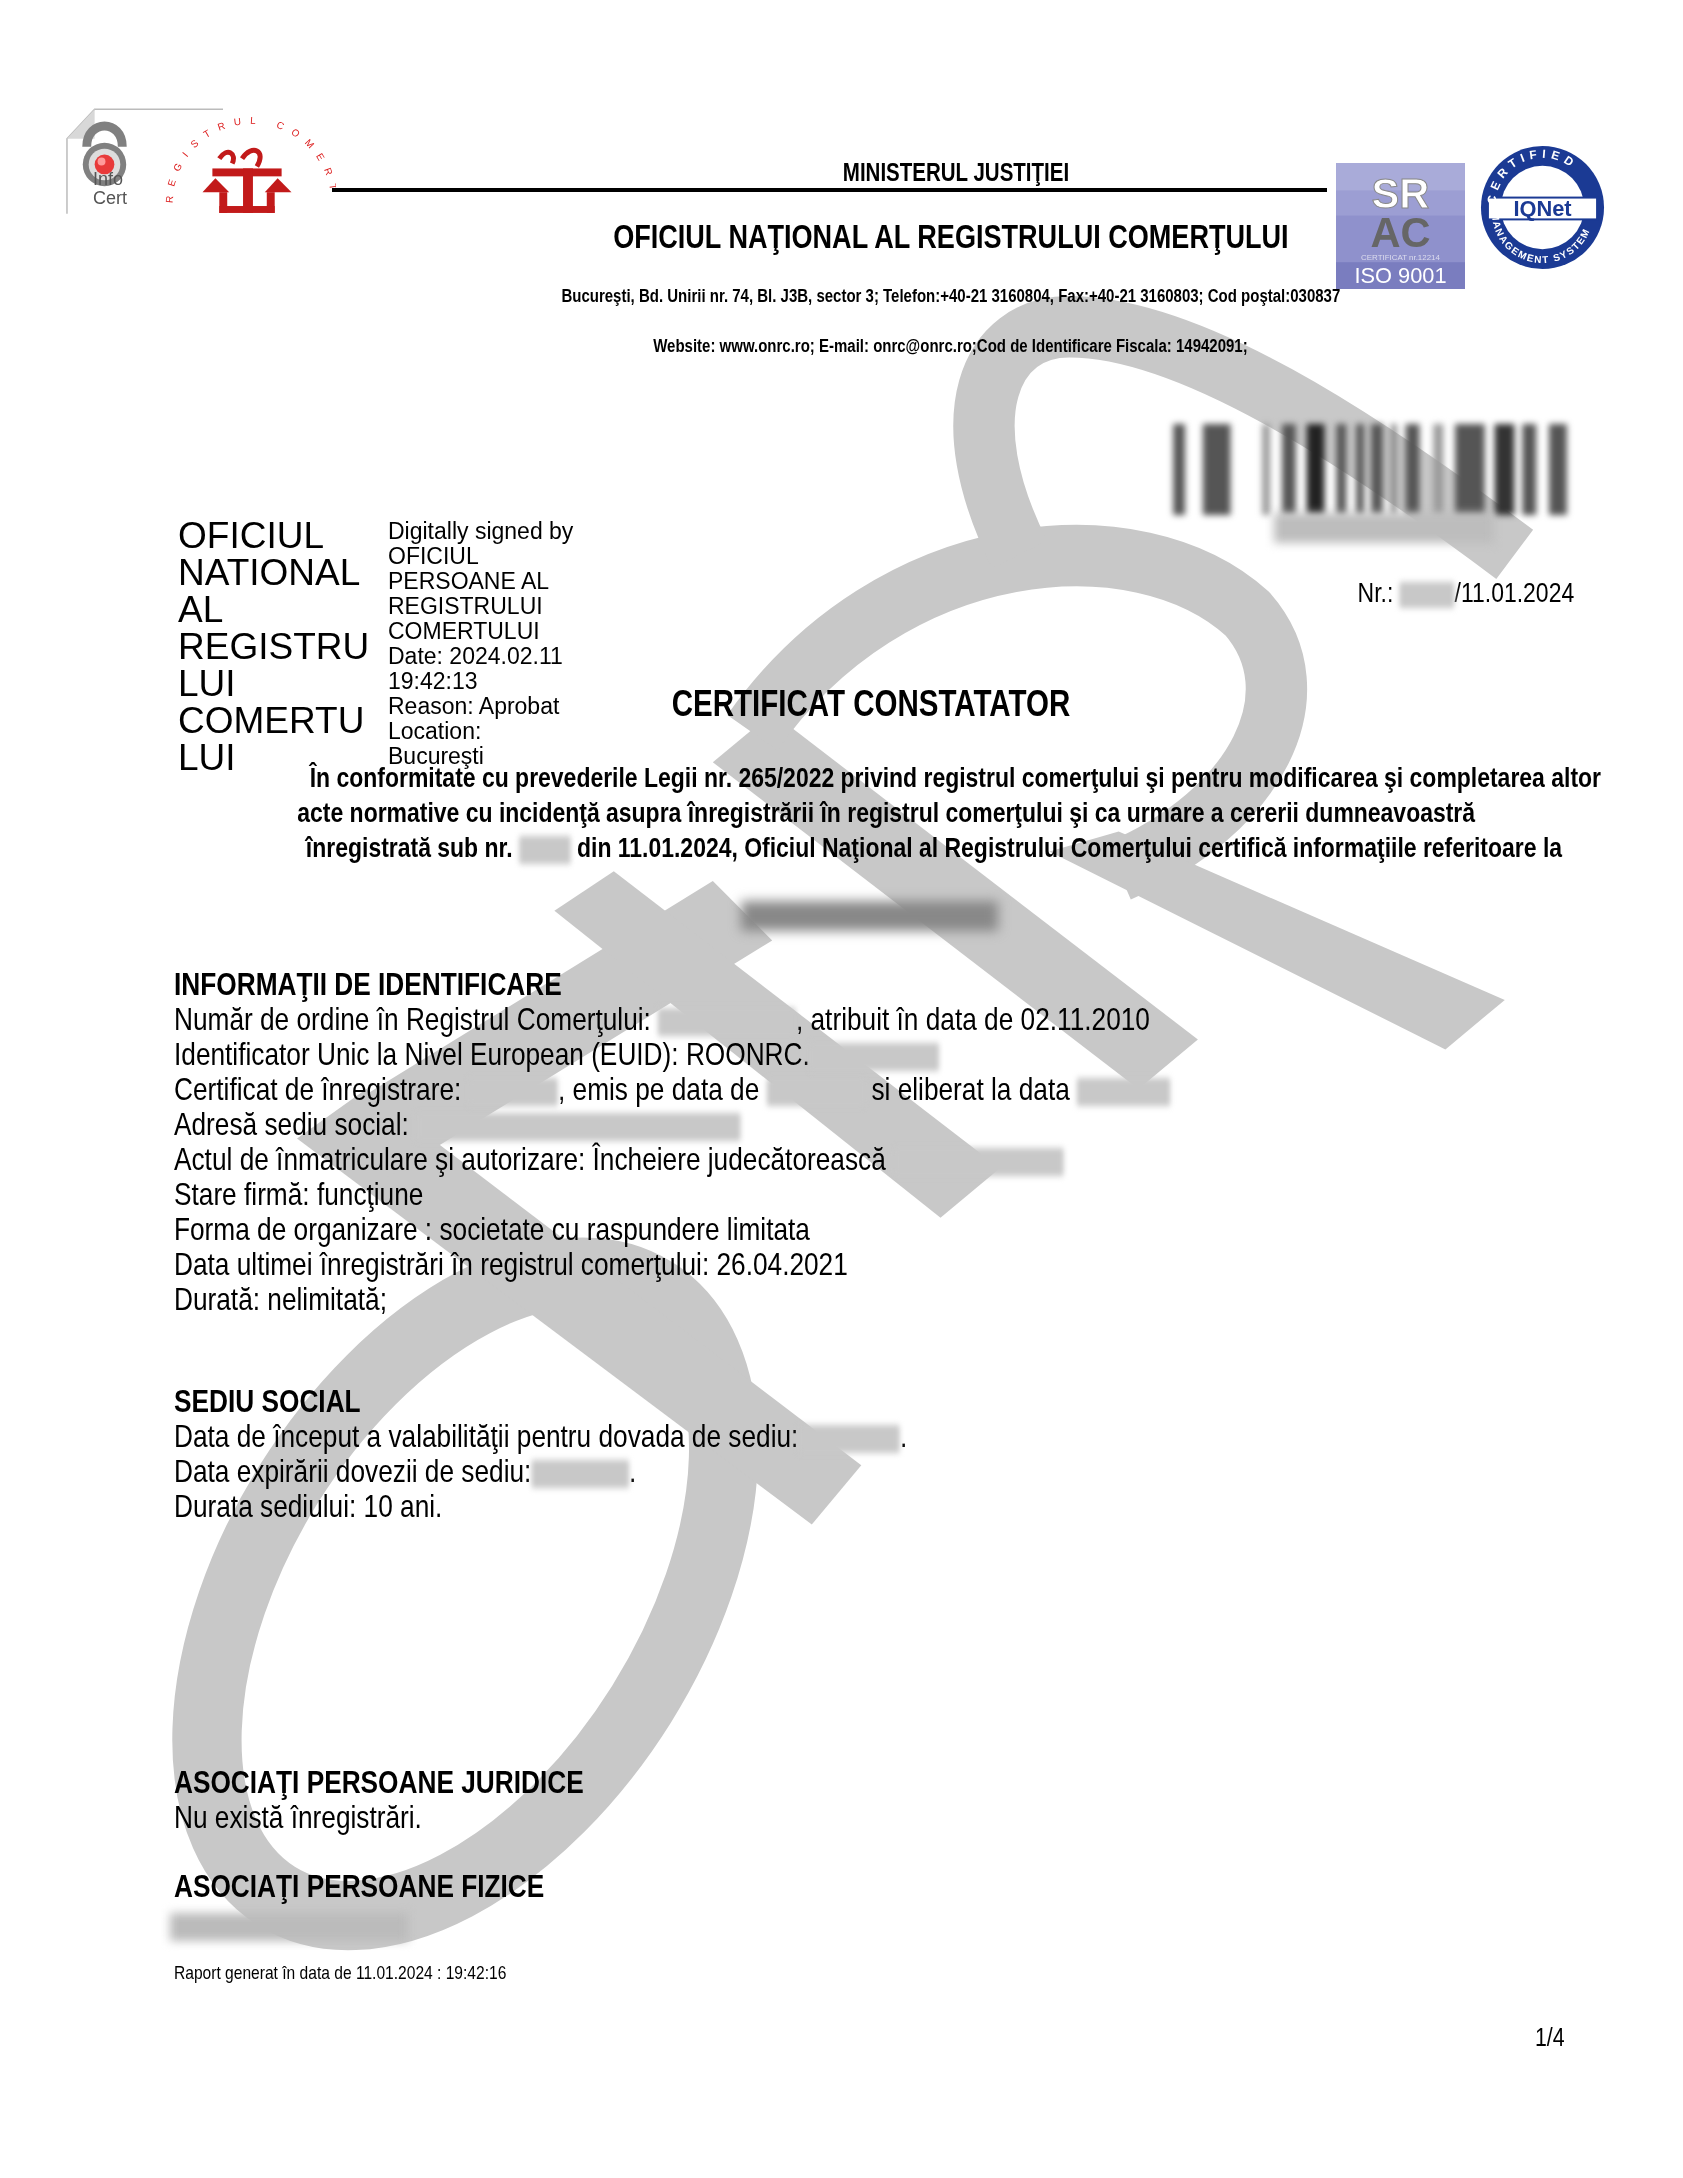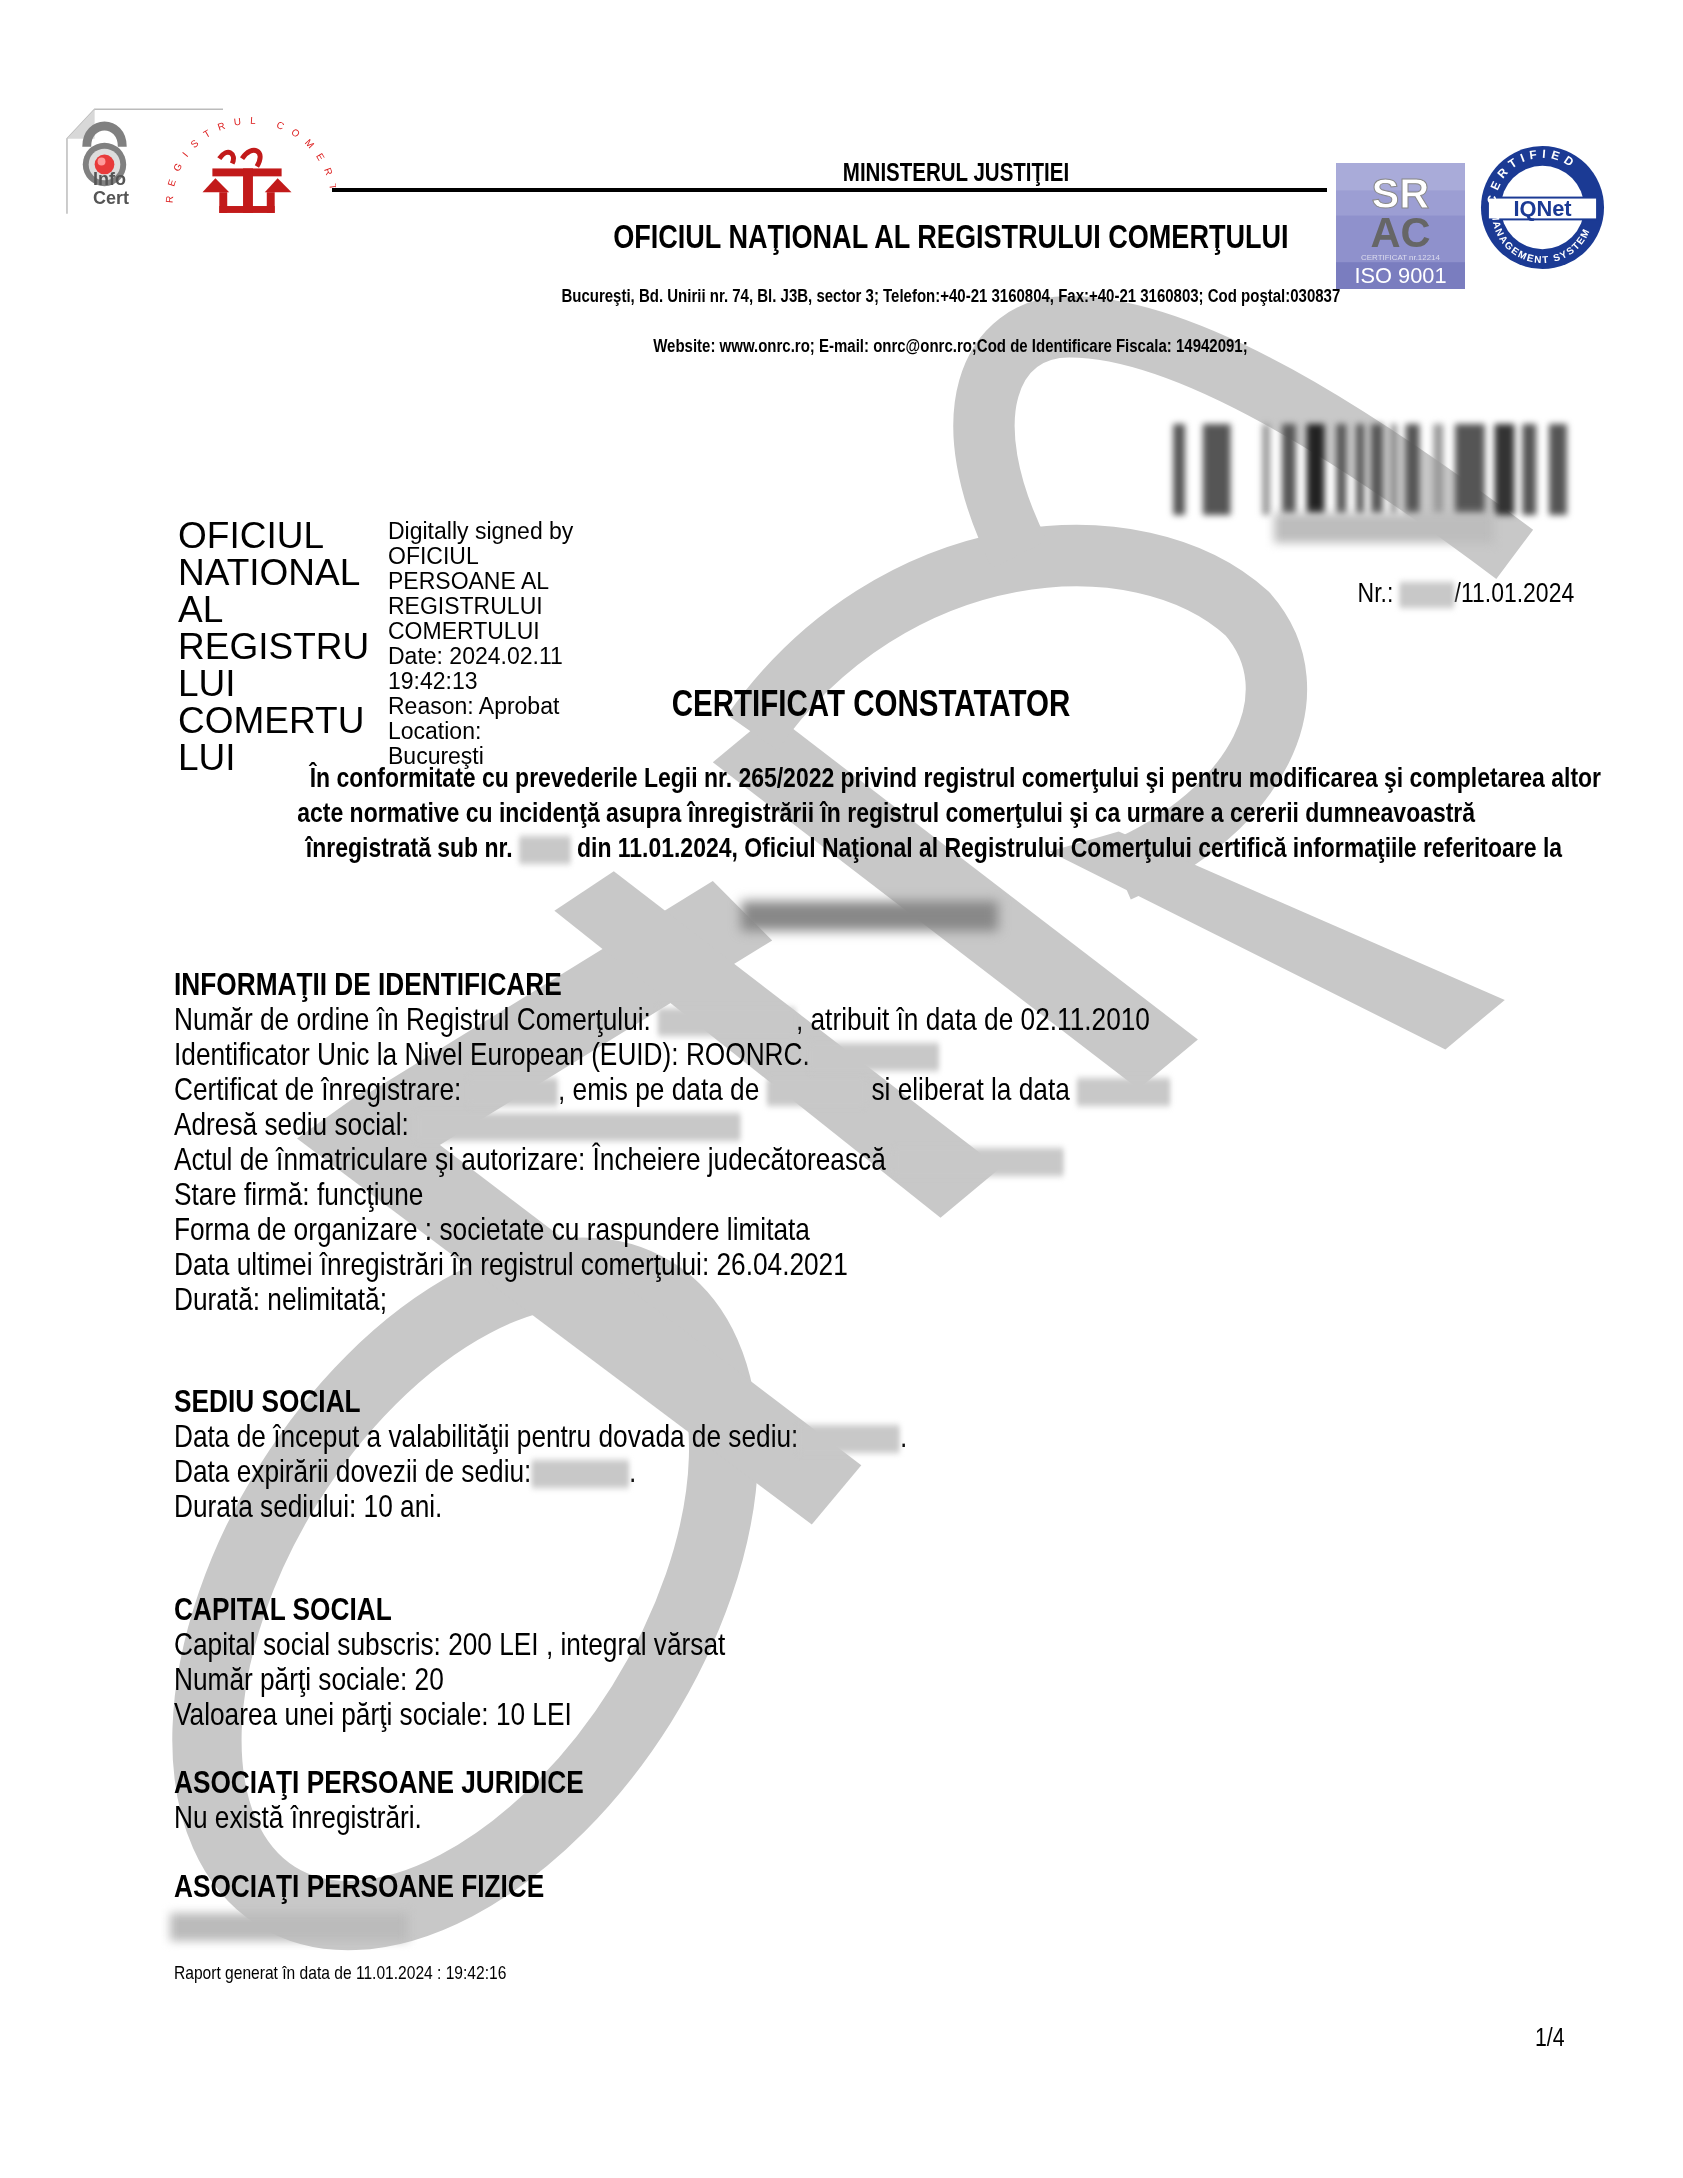--- a/index.html
+++ b/index.html
@@ -47,21 +47,21 @@
   <div class="logo-box" style="left:65px;top:107px;width:158px;height:109px;">
     <svg width="158" height="109" viewBox="0 0 160 110">
       <polyline points="2,108 2,32 30,2 160,2" fill="none" stroke="#bbb" stroke-width="1.5"></polyline>
       <polygon points="2,32 30,2 30,32" fill="#d8d8d8"></polygon>
       <path d="M22,40 C22,12 58,12 58,40" fill="none" stroke="#808080" stroke-width="9"></path>
       <circle cx="40" cy="58" r="22" fill="#808080"></circle>
       <circle cx="40" cy="58" r="16" fill="#ddd"></circle>
       <circle cx="40" cy="58" r="10" fill="#e83a3a"></circle>
       <circle cx="37" cy="55" r="4" fill="#ff9a9a"></circle>
     </svg>
-    <div class="abs" style="left:28px;top:63px;font-weight:bold;font-size:18px;color:#555;line-height:19px;">
+    <div class="abs" style="left:28px;top:63px;font-weight:normal;font-size:18px;color:#555;line-height:19px;">
       <div>Info</div>
       <div>Cert</div>
     </div>
   </div>
 
   <div class="logo-box" style="left:158px;top:109px;width:178px;height:109px;">
     <svg width="178" height="109" viewBox="0 0 180 110">
       <defs>
           <path id="arcp" d="M15,95 A80,80 0 0 1 175,95"></path>
         </defs>
@@ -226,26 +226,20 @@
     <div class="line h"><span class="squeeze-l">SEDIU SOCIAL</span></div>
     <div class="line"><span class="squeeze-l">
       <span>Data de început a valabilităţii pentru dovada de sediu:</span><span class="blur" style="width:124px;height:28px;"></span>.
     </span></div>
     <div class="line"><span class="squeeze-l">
       <span>Data expirării dovezii de sediu:</span><span class="blur" style="width:119px;height:28px;"></span>.
     </span></div>
     <div class="line"><span class="squeeze-l">Durata sediului: 10 ani.</span></div>
   </div>
 
-  <div class="section" style="top:1592px;">
-    <div class="line h"><span class="squeeze-l">CAPITAL SOCIAL</span></div>
-    <div class="line"><span class="squeeze-l">Capital social subscris: 200 LEI , integral vărsat</span></div>
-    <div class="line"><span class="squeeze-l">Număr părţi sociale: 20</span></div>
-    <div class="line"><span class="squeeze-l">Valoarea unei părţi sociale: 10 LEI</span></div>
-  </div>
 
   <div class="section" style="top:1765px;">
     <div class="line h"><span class="squeeze-l">ASOCIAŢI PERSOANE JURIDICE</span></div>
     <div class="line"><span class="squeeze-l">Nu există înregistrări.</span></div>
   </div>
 
   <div class="section" style="top:1869px;">
     <div class="line h"><span class="squeeze-l">ASOCIAŢI PERSOANE FIZICE</span></div>
   </div>
   <div class="abs" style="left:170px;top:1913px;width:238px;height:28px;background:#bbb;filter:blur(5px);"></div>

